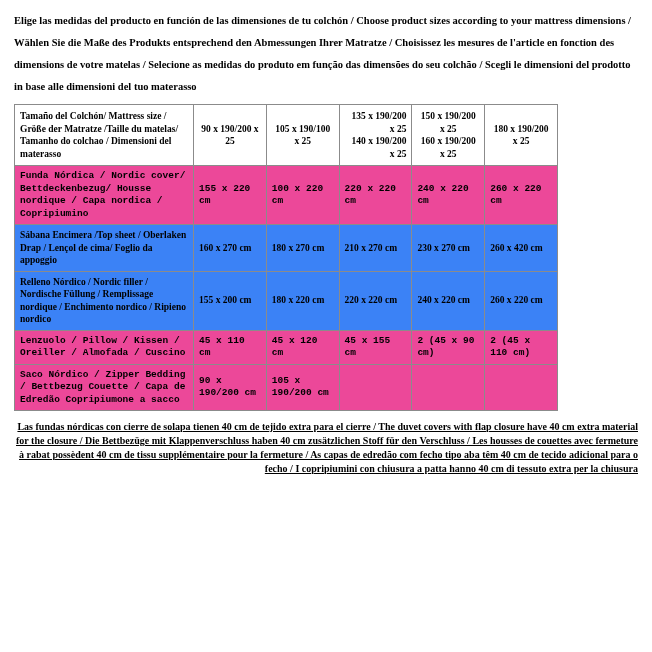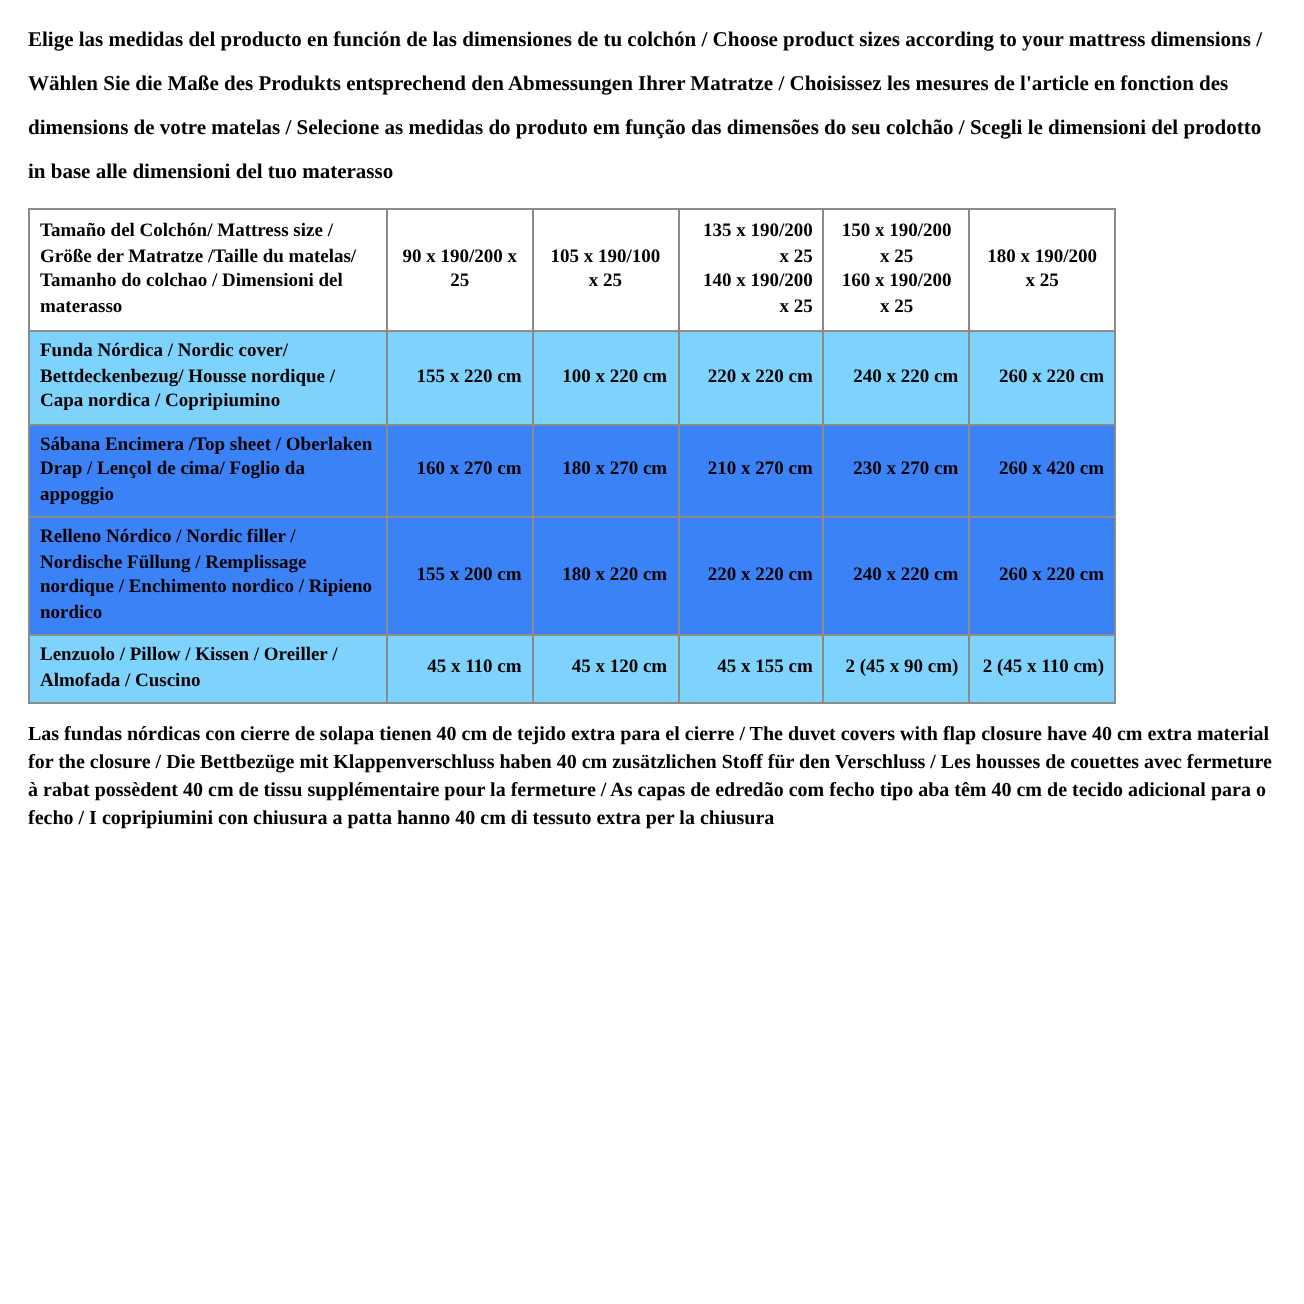--- a/index.html
+++ b/index.html
@@ -44,41 +44,43 @@
   td.rowhead {
     font-weight: bold;
     text-align: left;
     width: 168px;
   }
   td.colhead {
     font-weight: bold;
     text-align: center;
   }
   td.val {
-    text-align: right;
+    text-align: left;
     font-weight: bold;
     font-size: 9.5px;
   }
   tr.shade td {
-    background: #7dd3fc;
+    background: #ec4899;
+    font-family: Liberation Mono, monospace;
   }
   tr.plain td {
     background: #3b82f6;
   }
   tr.headrow td {
     background: #ffffff;
     height: 52px;
   }
   .footnote {
     font-family: "Liberation Serif", serif;
     font-weight: bold;
     font-size: 10px;
     line-height: 14px;
     padding: 9px 14px 0 14px;
-    text-align: left;
+    text-align: right;
+    text-decoration: underline;
   }
 </style>
 </head>
 <body>
 
 <div class="sheet">
 
   <div class="intro">Elige las medidas del producto en función de las dimensiones de tu colchón / Choose product sizes according to your mattress dimensions / Wählen Sie die Maße des Produkts entsprechend den Abmessungen Ihrer Matratze / Choisissez les mesures de l'article en fonction des dimensions de votre matelas / Selecione as medidas do produto em função das dimensões do seu colchão / Scegli le dimensioni del prodotto in base alle dimensioni del tuo materasso</div>
 
   <table class="size-table">
@@ -125,18 +127,26 @@
       <tr class="shade">
         <td class="rowhead">Lenzuolo / Pillow / Kissen / Oreiller / Almofada / Cuscino</td>
         <td class="val">45 x 110 cm</td>
         <td class="val">45 x 120 cm</td>
         <td class="val">45 x 155 cm</td>
         <td class="val">2 (45 x 90 cm)</td>
         <td class="val">2 (45 x 110 cm)</td>
       </tr>
 
 
+      <tr class="shade">
+        <td class="rowhead">Saco Nórdico / Zipper Bedding / Bettbezug Couette / Capa de Edredão Copripiumone a sacco</td>
+        <td class="val">90 x 190/200 cm</td>
+        <td class="val">105 x 190/200 cm</td>
+        <td class="val"></td>
+        <td class="val"></td>
+        <td class="val"></td>
+      </tr>
     </tbody>
   </table>
 
   <div class="footnote">Las fundas nórdicas con cierre de solapa tienen 40 cm de tejido extra para el cierre / The duvet covers with flap closure have 40 cm extra material for the closure / Die Bettbezüge mit Klappenverschluss haben 40 cm zusätzlichen Stoff für den Verschluss / Les housses de couettes avec fermeture à rabat possèdent 40 cm de tissu supplémentaire pour la fermeture / As capas de edredão com fecho tipo aba têm 40 cm de tecido adicional para o fecho / I copripiumini con chiusura a patta hanno 40 cm di tessuto extra per la chiusura</div>
 
 </div>
 
 </body></html>

